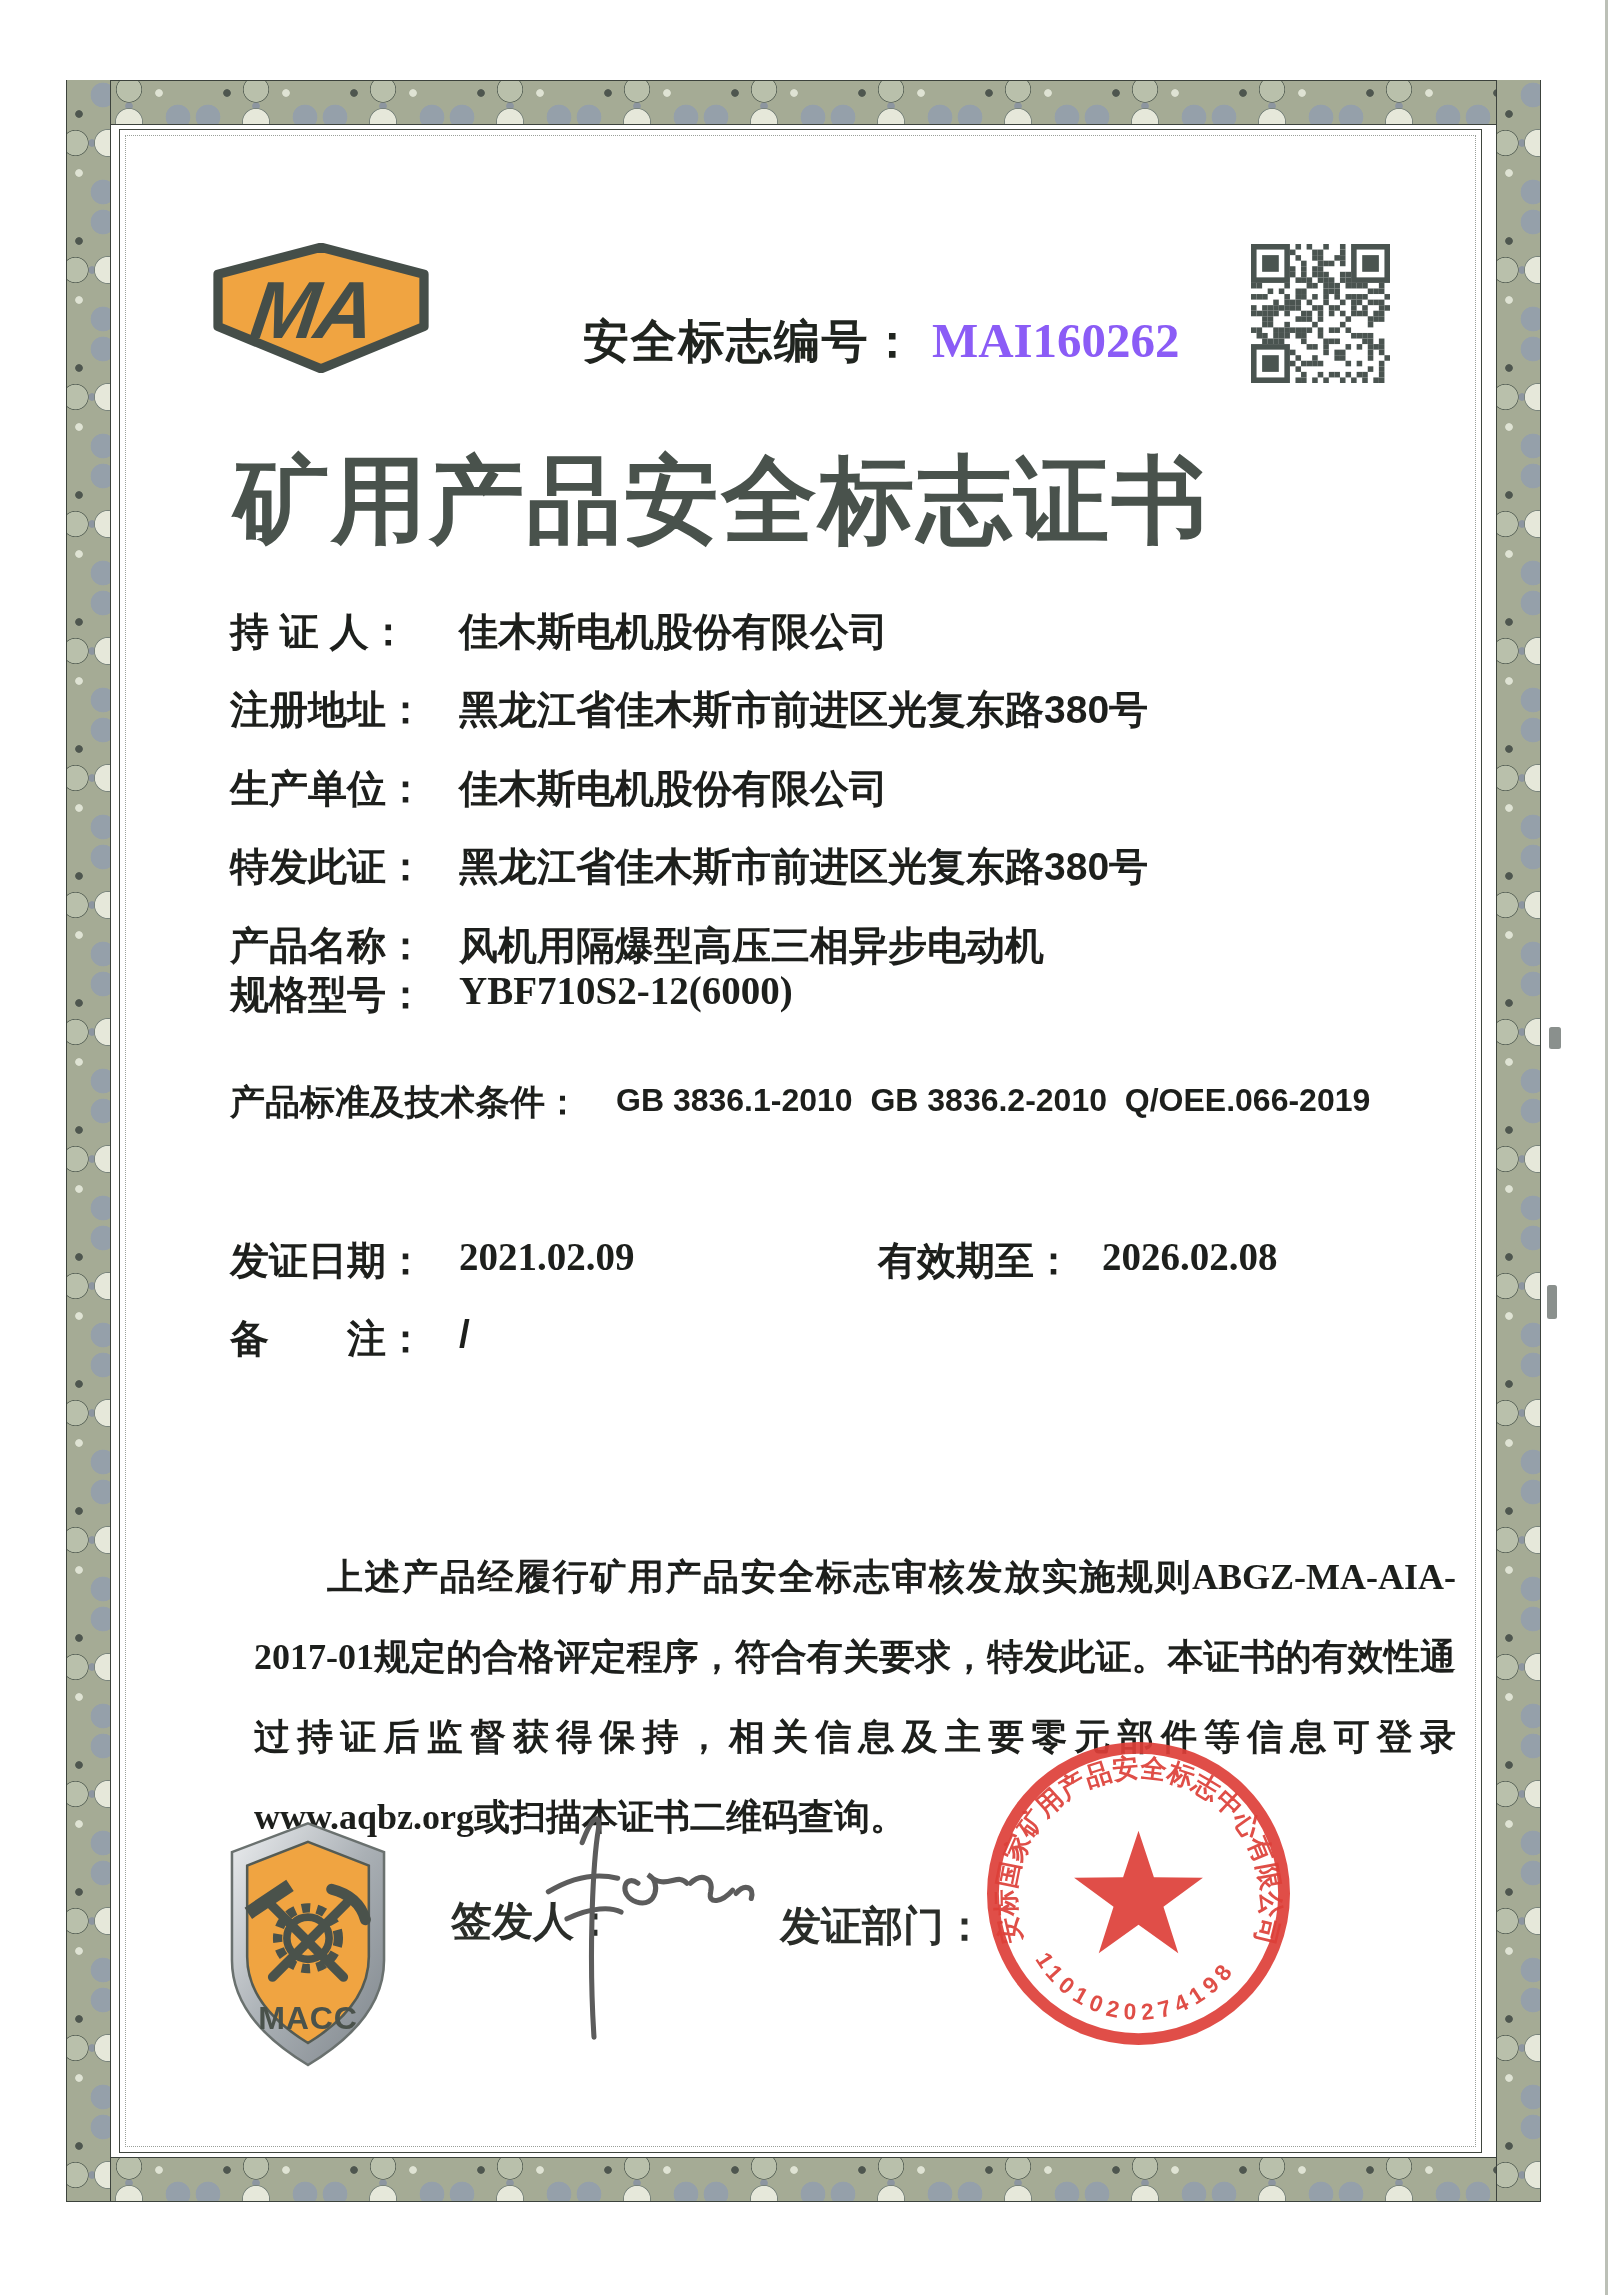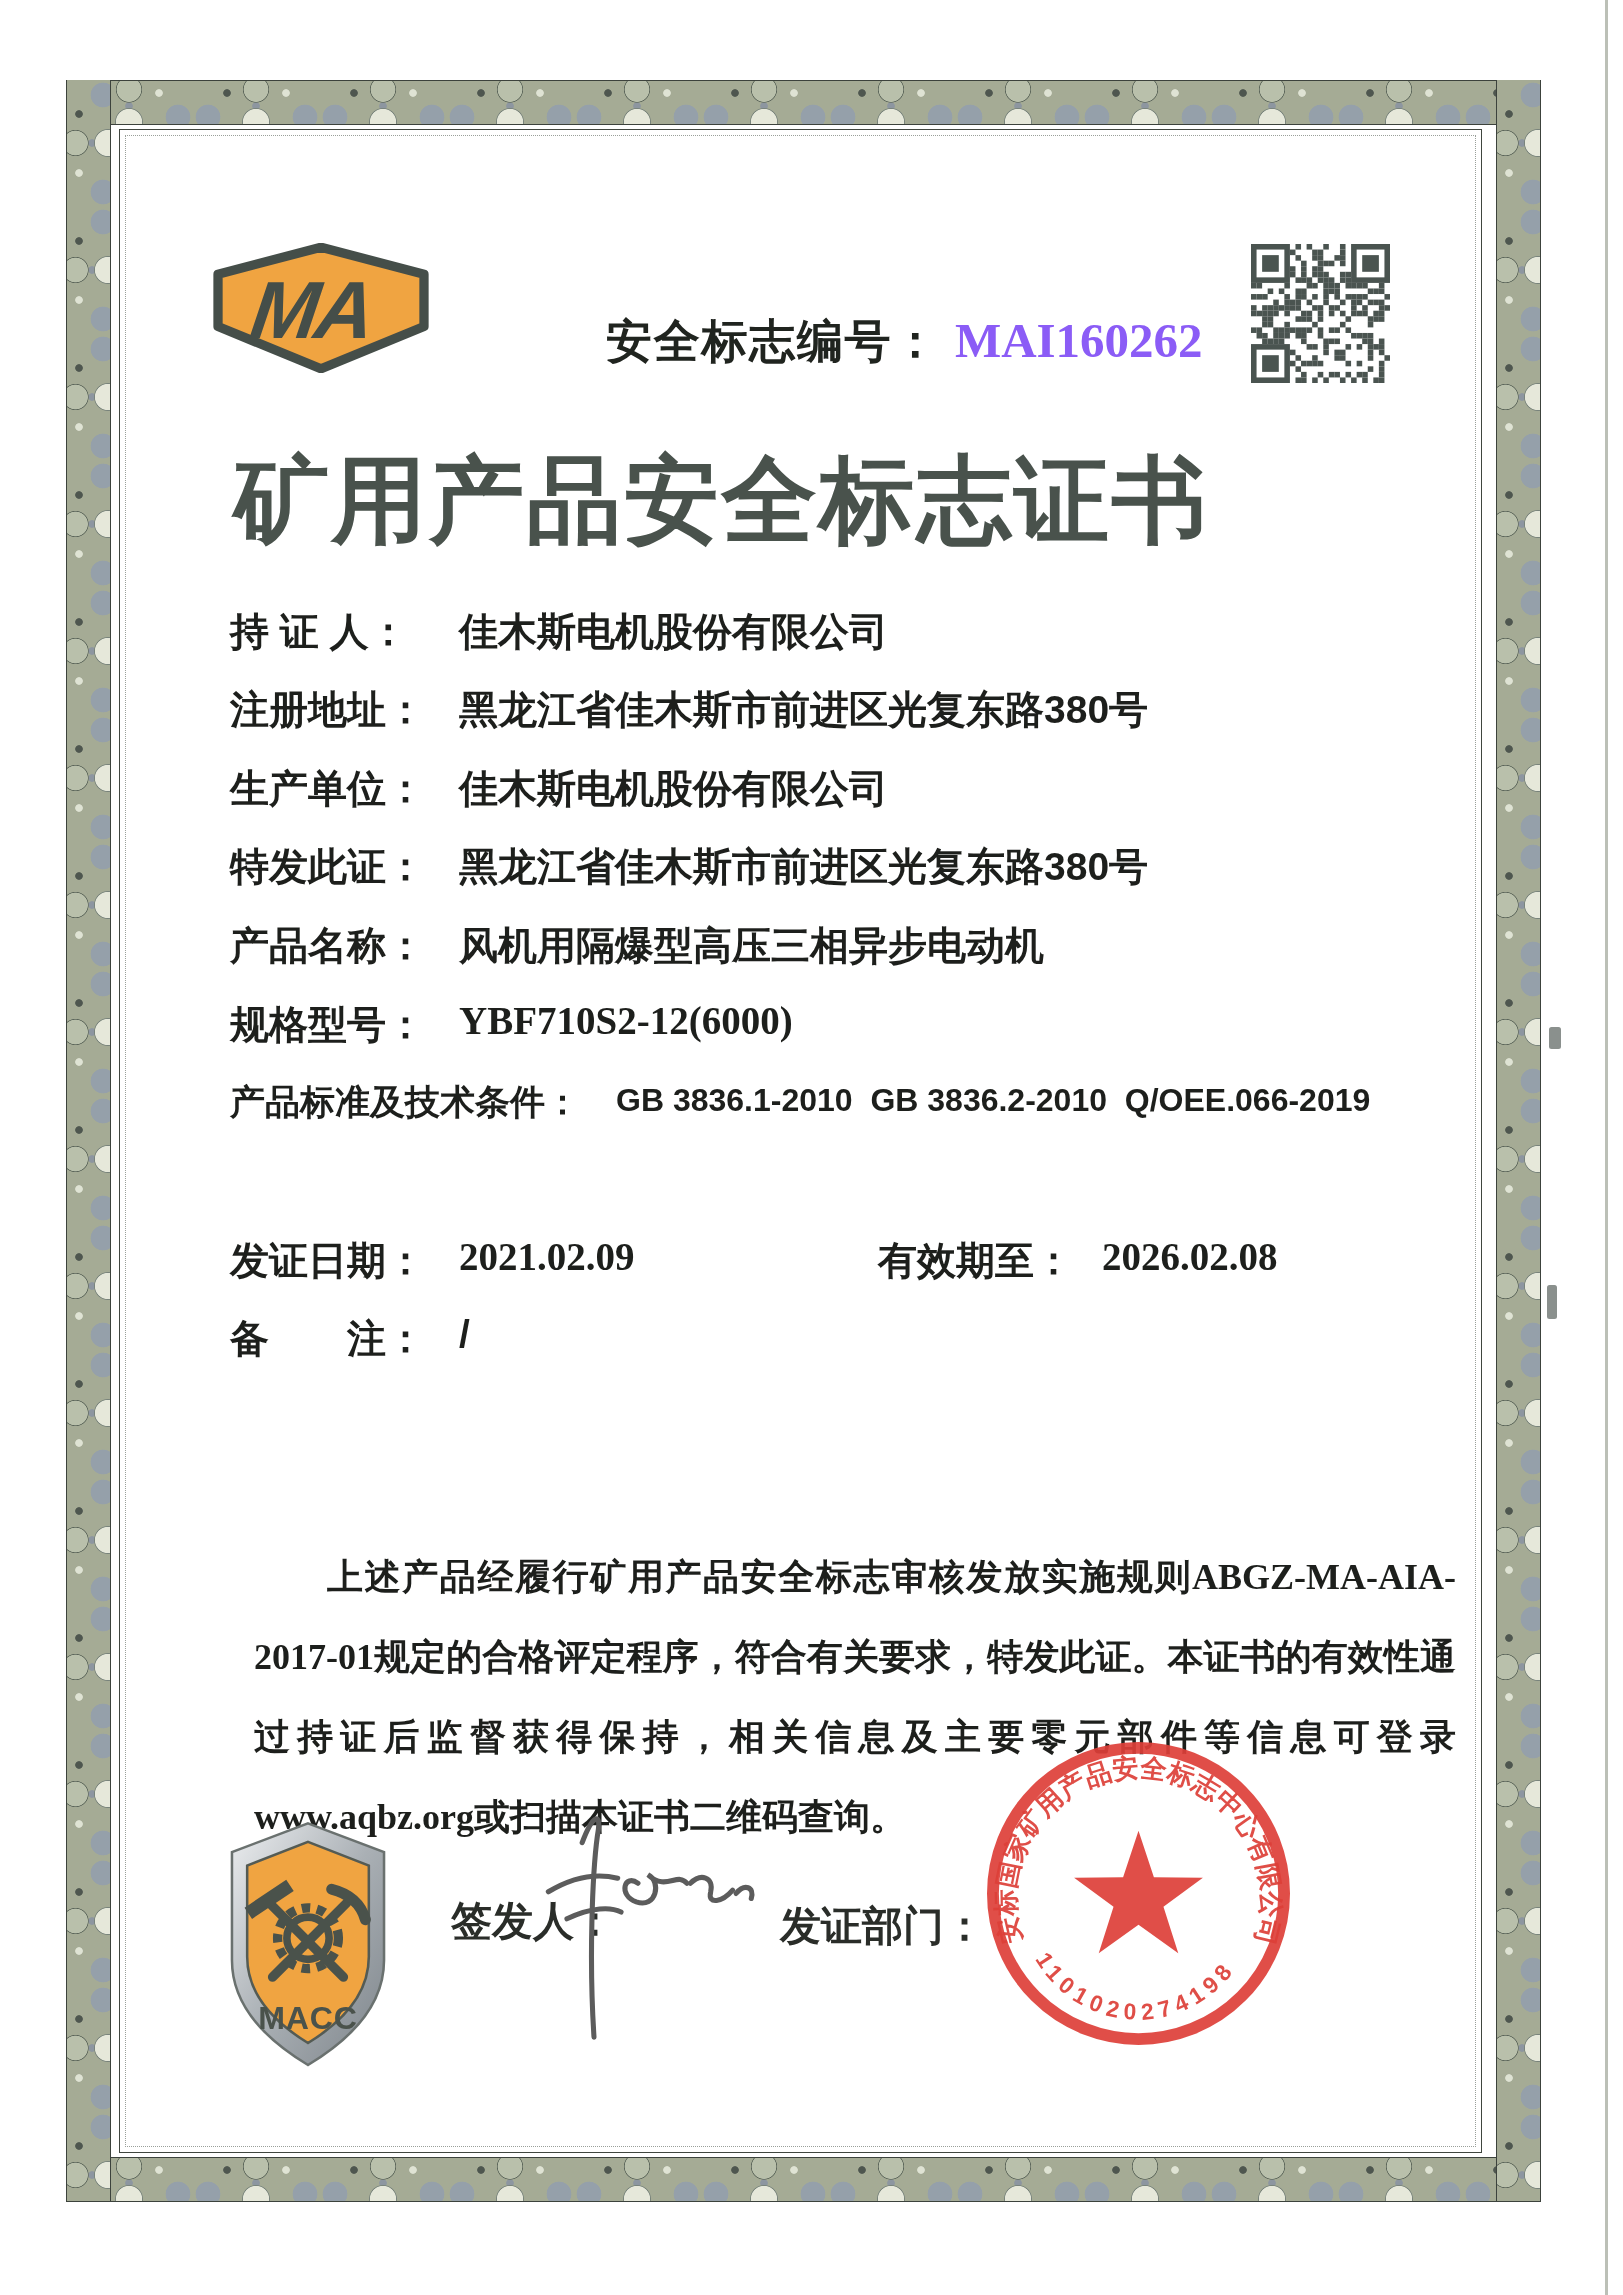--- a/index.html
+++ b/index.html
@@ -27,21 +27,21 @@
       radial-gradient(circle 14.4px at 36px 112px, #95a0aa 0 12px, rgba(0,0,0,0) 12.7px),
       radial-gradient(circle 6.8px at 12px 34px, #4e564f 0 3.4px, rgba(0,0,0,0) 4.2px),
       radial-gradient(circle 6.8px at 12px 93px, #dfe3d4 0 3.4px, rgba(0,0,0,0) 4.2px),
       radial-gradient(circle 5px at 25px 63px, #8d96a0 0 3.4px, rgba(0,0,0,0) 4.2px);
     background-size:45px 127px;
     border-left:1.7px solid #3c423c;border-right:1.7px solid #3c423c;box-sizing:border-box;
   }
   .inner-frame{position:absolute;left:119px;top:129px;width:1361px;height:2022px;
     border:1.7px solid #40463f;outline:0.8px dotted #9aa09a;outline-offset:-7.6px;}
   
-  .certno{position:absolute;left:606px;top:311px;display:flex;align-items:baseline;}
+  .certno{position:absolute;left:583px;top:311px;display:flex;align-items:baseline;}
   .certno .lbl{font-size:46px;font-weight:bold;color:#20241f;letter-spacing:1.7px;}
   .certno .val{font-size:49px;font-weight:600;color:#8b5cf6;margin-left:15px;
                font-family:"Liberation Serif",serif;}
   .title{position:absolute;left:119px;top:438px;width:1205px;text-align:center;
          font-size:95px;font-weight:bold;color:#49524c;letter-spacing:2.5px;
          font-family:"Liberation Serif",serif;}
   
   .row{position:absolute;left:0;width:1487px;height:51px;color:#1d1f1c;}
   .row .lbl{position:absolute;left:230px;font-size:39px;font-weight:bold;white-space:pre;}
   .row .val{position:absolute;left:459px;font-size:39px;font-weight:bold;white-space:pre;}
@@ -330,21 +330,21 @@
     <span class="val">佳木斯电机股份有限公司</span>
   </div>
   <div class="row" style="top:840px;">
     <span class="lbl">特发此证：</span>
     <span class="val">黑龙江省佳木斯市前进区光复东路380号</span>
   </div>
   <div class="row" style="top:919px;">
     <span class="lbl">产品名称：</span>
     <span class="val">风机用隔爆型高压三相异步电动机</span>
   </div>
-  <div class="row" style="top:998px;text-align:right;">
+  <div class="row" style="top:968px;text-align:right;">
     <span class="lbl">规格型号：</span>
     <span class="val num">YBF710S2-12(6000)</span>
   </div>
   <div class="row compact" style="top:1076px;">
     <span class="lbl">产品标准及技术条件：</span>
     <span class="val">GB 3836.1-2010  GB 3836.2-2010  Q/OEE.066-2019</span>
   </div>
   <div class="row" style="top:1234px;">
     <span class="lbl">发证日期：</span>
     <span class="val num">2021.02.09</span>

